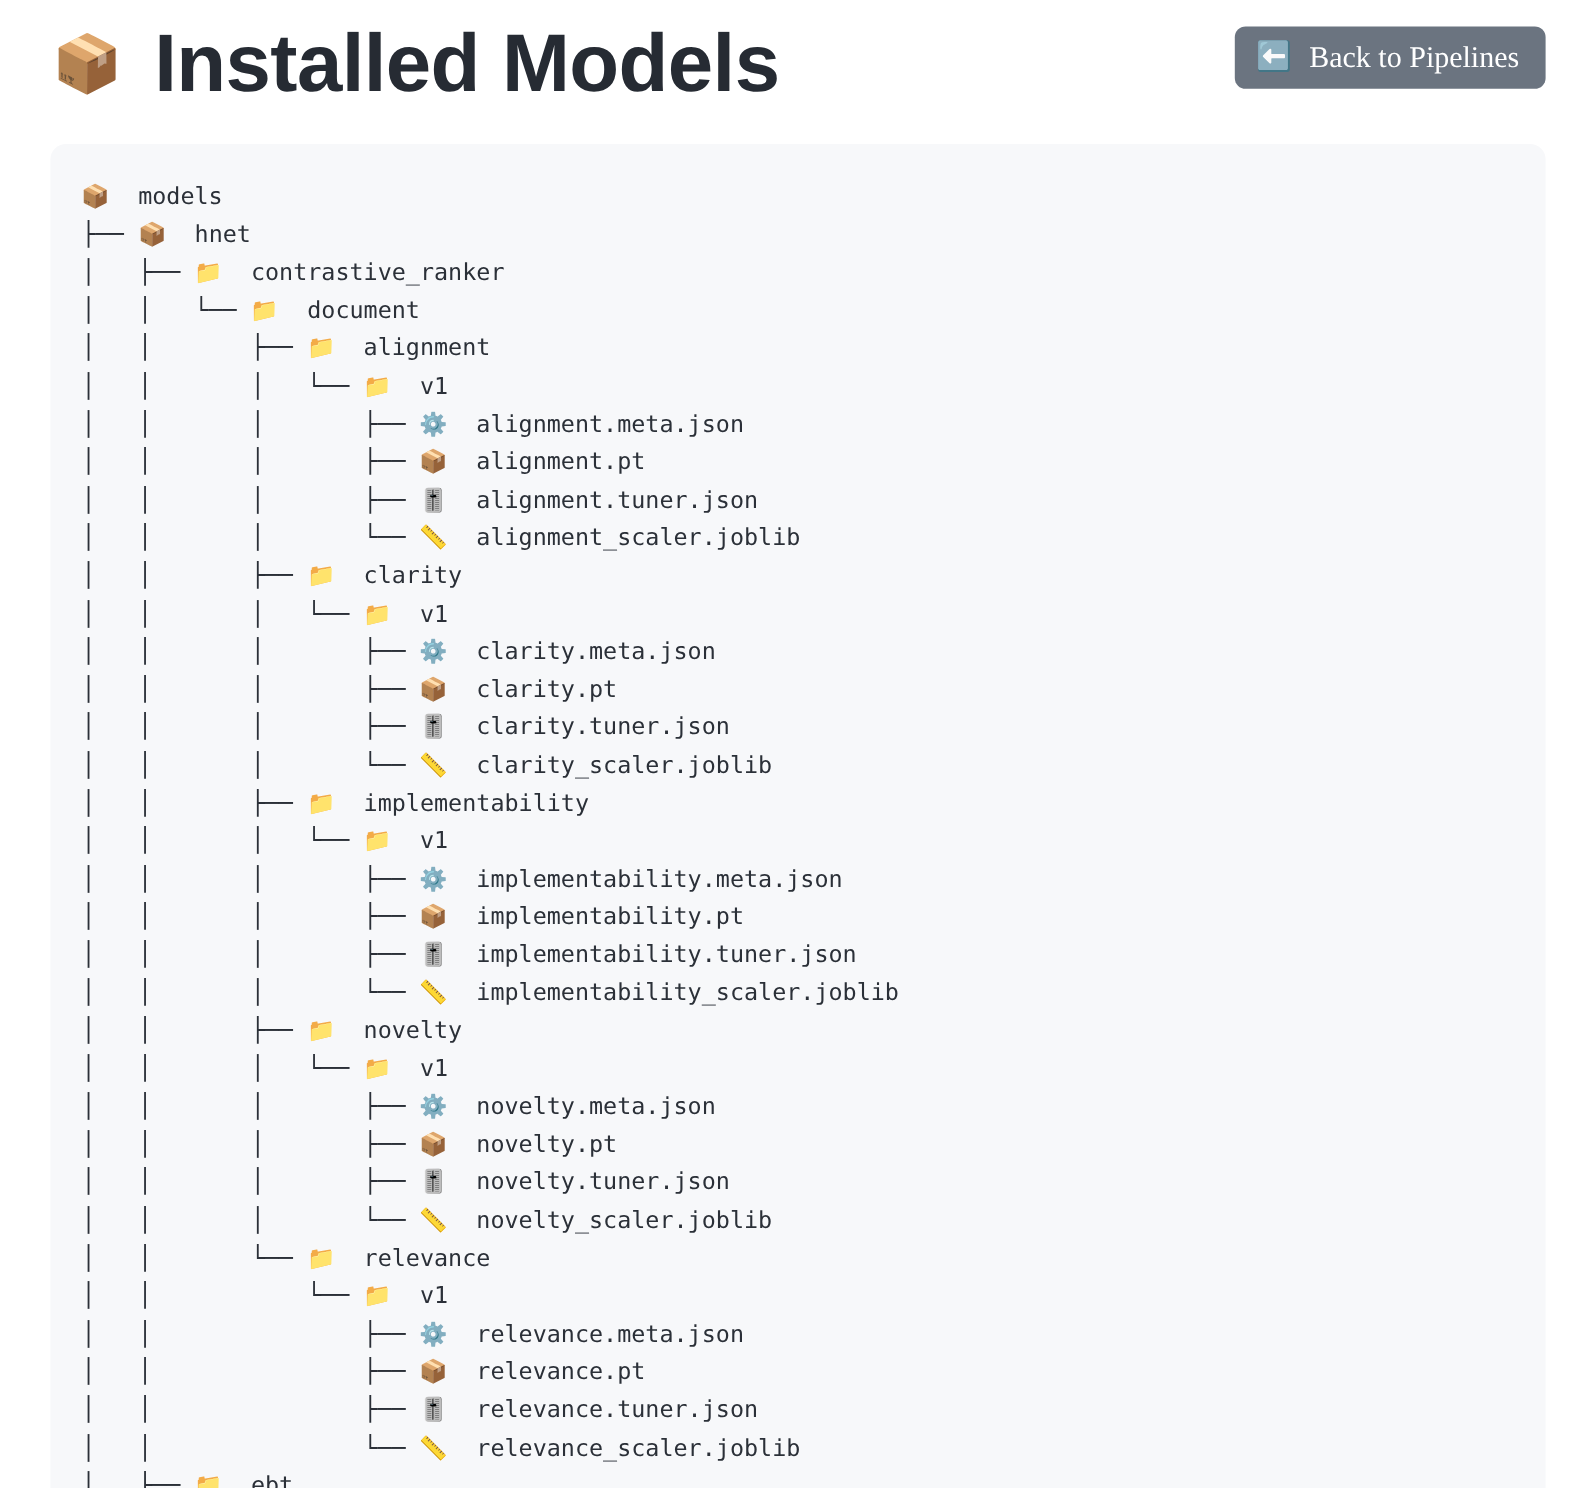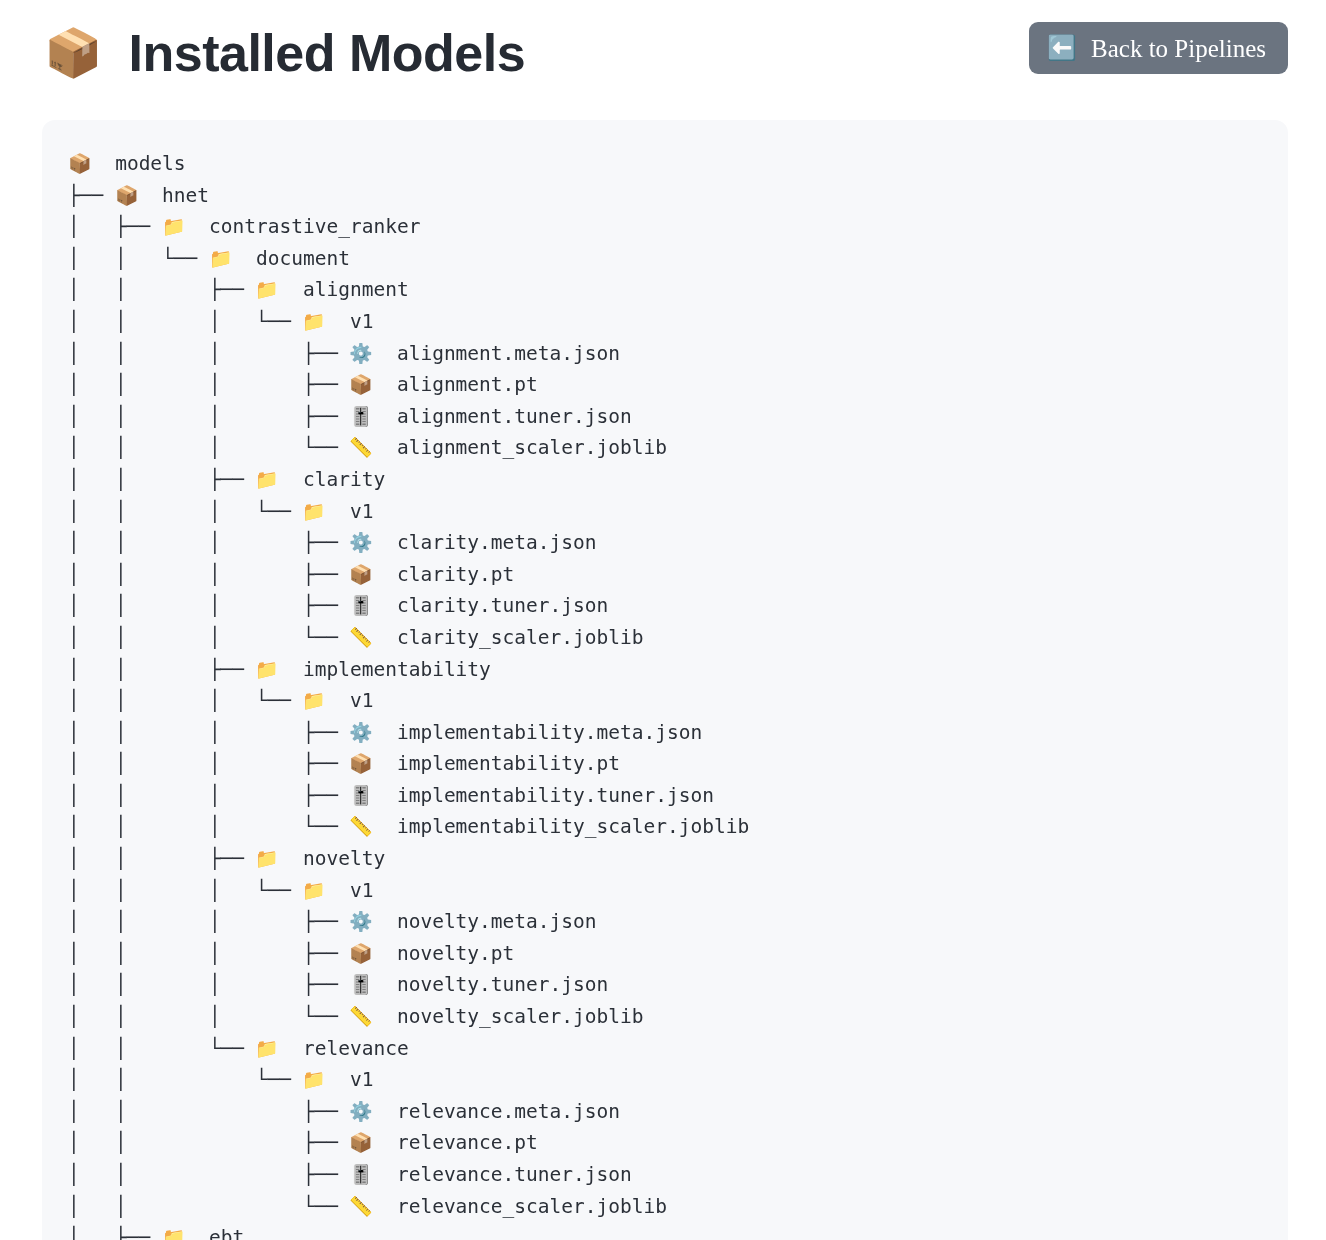--- a/index.html
+++ b/index.html
@@ -31,21 +31,21 @@
     gap: 26px;
   }
   .title-emoji {
     font-size: 47px;
     line-height: 1;
     display: block;
     transform: translateY(-1px);
   }
   .page-title {
     font-family: "Liberation Sans", sans-serif;
-    font-size: 52px;
+    font-size: 68px;
     font-weight: bold;
     color: #262b33;
     letter-spacing: -0.5px;
     line-height: 1;
     white-space: nowrap;
   }
   .back-button {
     position: absolute;
     right: 38px;
     top: 22px;

